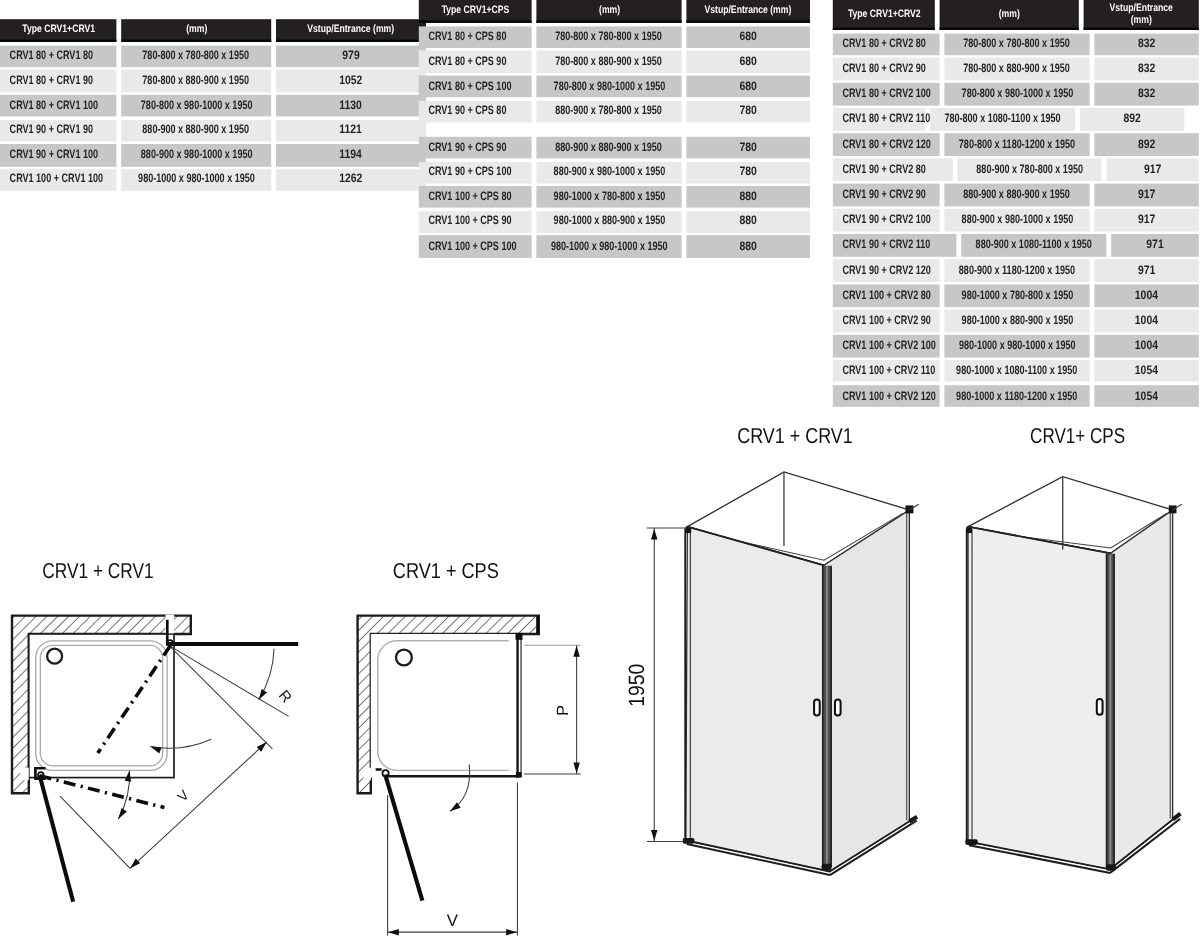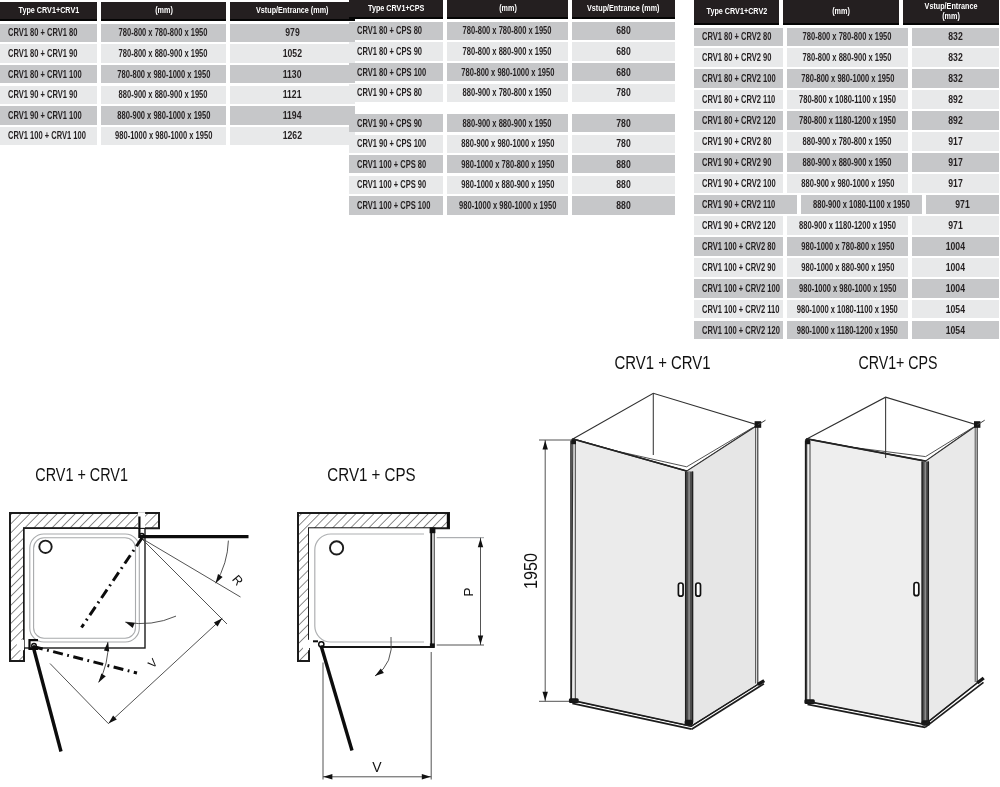--- a/index.html
+++ b/index.html
@@ -136,21 +136,21 @@
 <line x1="807.2" y1="701.3" x2="924.9" y2="724.4" stroke="#1d1d1d" stroke-width="1.4"></line>
 <line x1="807.5" y1="704.3" x2="925.1" y2="727.4" stroke="#1d1d1d" stroke-width="1.7"></line>
 <line x1="924.9" y1="724.4" x2="977.2" y2="683" stroke="#1d1d1d" stroke-width="1.4"></line>
 <line x1="925.1" y1="727.4" x2="983.5" y2="682.3" stroke="#1d1d1d" stroke-width="1.7"></line>
 <line x1="977.2" y1="683" x2="983.7" y2="678" stroke="#161616" stroke-width="3.4"></line>
 <rect x="914" y="582.5" width="4.8" height="13.2" rx="2.3" fill="#fff" stroke="#111" stroke-width="1.7"></rect>
 <rect x="974" y="421.2" width="6.4" height="6.6" fill="#161616"></rect>
 <line x1="977.2" y1="425" x2="984.7" y2="420.2" stroke="#3f3f3f" stroke-width="1"></line>
 <text transform="translate(898,368.8) scale(0.79,1)" text-anchor="middle" font-size="18" fill="#111">CRV1+ CPS</text>
 </svg>
-<div class="tbl" style="left:0px;top:2px;width:355px">
+<div class="tbl" style="left:0px;top:16px;width:355px">
 <div class="r hd" style="height:18.5px;margin-bottom:3.3px">
 <div style="width:97px">
         <span class="hs">Type CRV1+CRV1</span>
       </div>
 <div style="width:125px">
         <span class="hs">(mm)</span>
       </div>
 <div style="width:125px">
         <span class="hs" style="text-align:center">Vstup/Entrance (mm)</span>
       </div>
@@ -373,21 +373,21 @@
         <span class="s">CRV1 80 + CRV2 100</span>
       </div>
 <div style="width:121px">
         <span class="s">780-800 x 980-1000 x 1950</span>
       </div>
 <div style="width:87px">
         <span class="s n">832</span>
       </div>
 </div>
 <div class="r l" style="height:18.2px;margin-bottom:2.8px">
-<div class="c1" style="width:89px">
+<div class="c1" style="width:77px">
         <span class="s">CRV1 80 + CRV2 110</span>
       </div>
 <div style="width:121px">
         <span class="s">780-800 x 1080-1100 x 1950</span>
       </div>
 <div style="width:87px">
         <span class="s n">892</span>
       </div>
 </div>
 <div class="r d" style="height:18.2px;margin-bottom:2.8px">
@@ -395,21 +395,21 @@
         <span class="s">CRV1 80 + CRV2 120</span>
       </div>
 <div style="width:121px">
         <span class="s">780-800 x 1180-1200 x 1950</span>
       </div>
 <div style="width:87px">
         <span class="s n">892</span>
       </div>
 </div>
 <div class="r l" style="height:18.2px;margin-bottom:2.8px">
-<div class="c1" style="width:89px">
+<div class="c1" style="width:100px">
         <span class="s">CRV1 90 + CRV2 80</span>
       </div>
 <div style="width:121px">
         <span class="s">880-900 x 780-800 x 1950</span>
       </div>
 <div style="width:87px">
         <span class="s n">917</span>
       </div>
 </div>
 <div class="r d" style="height:18.2px;margin-bottom:2.8px">

